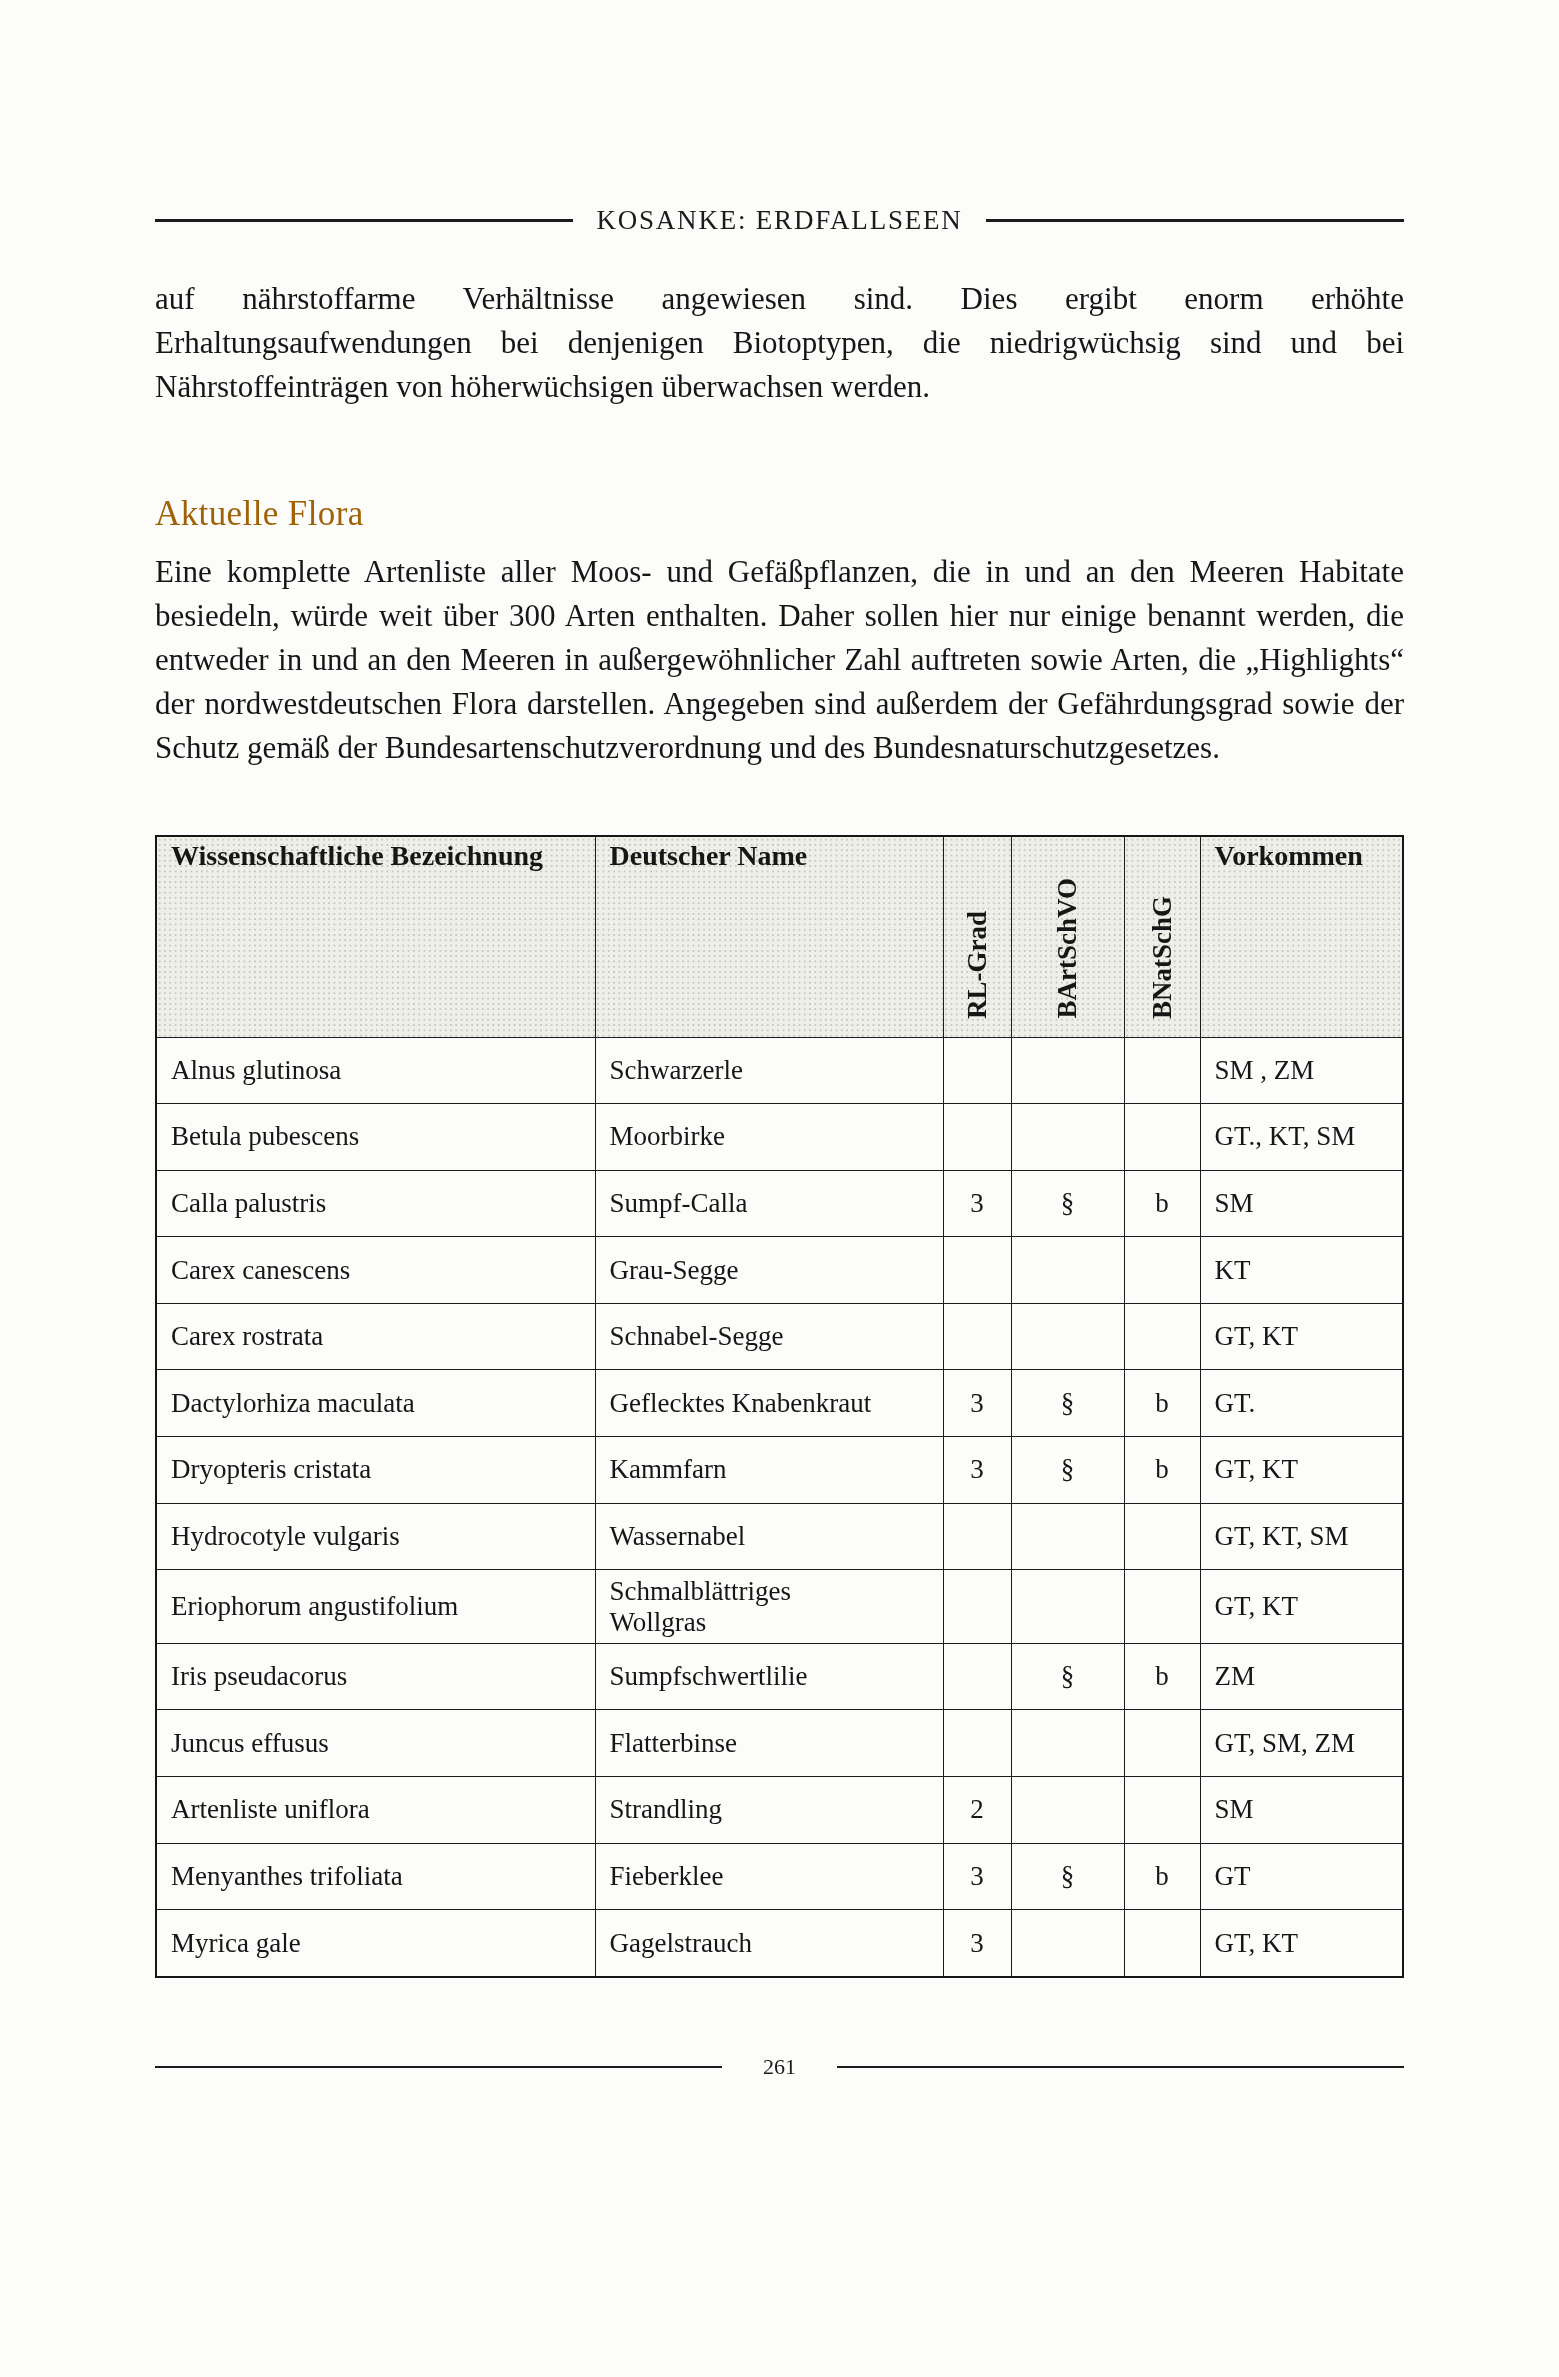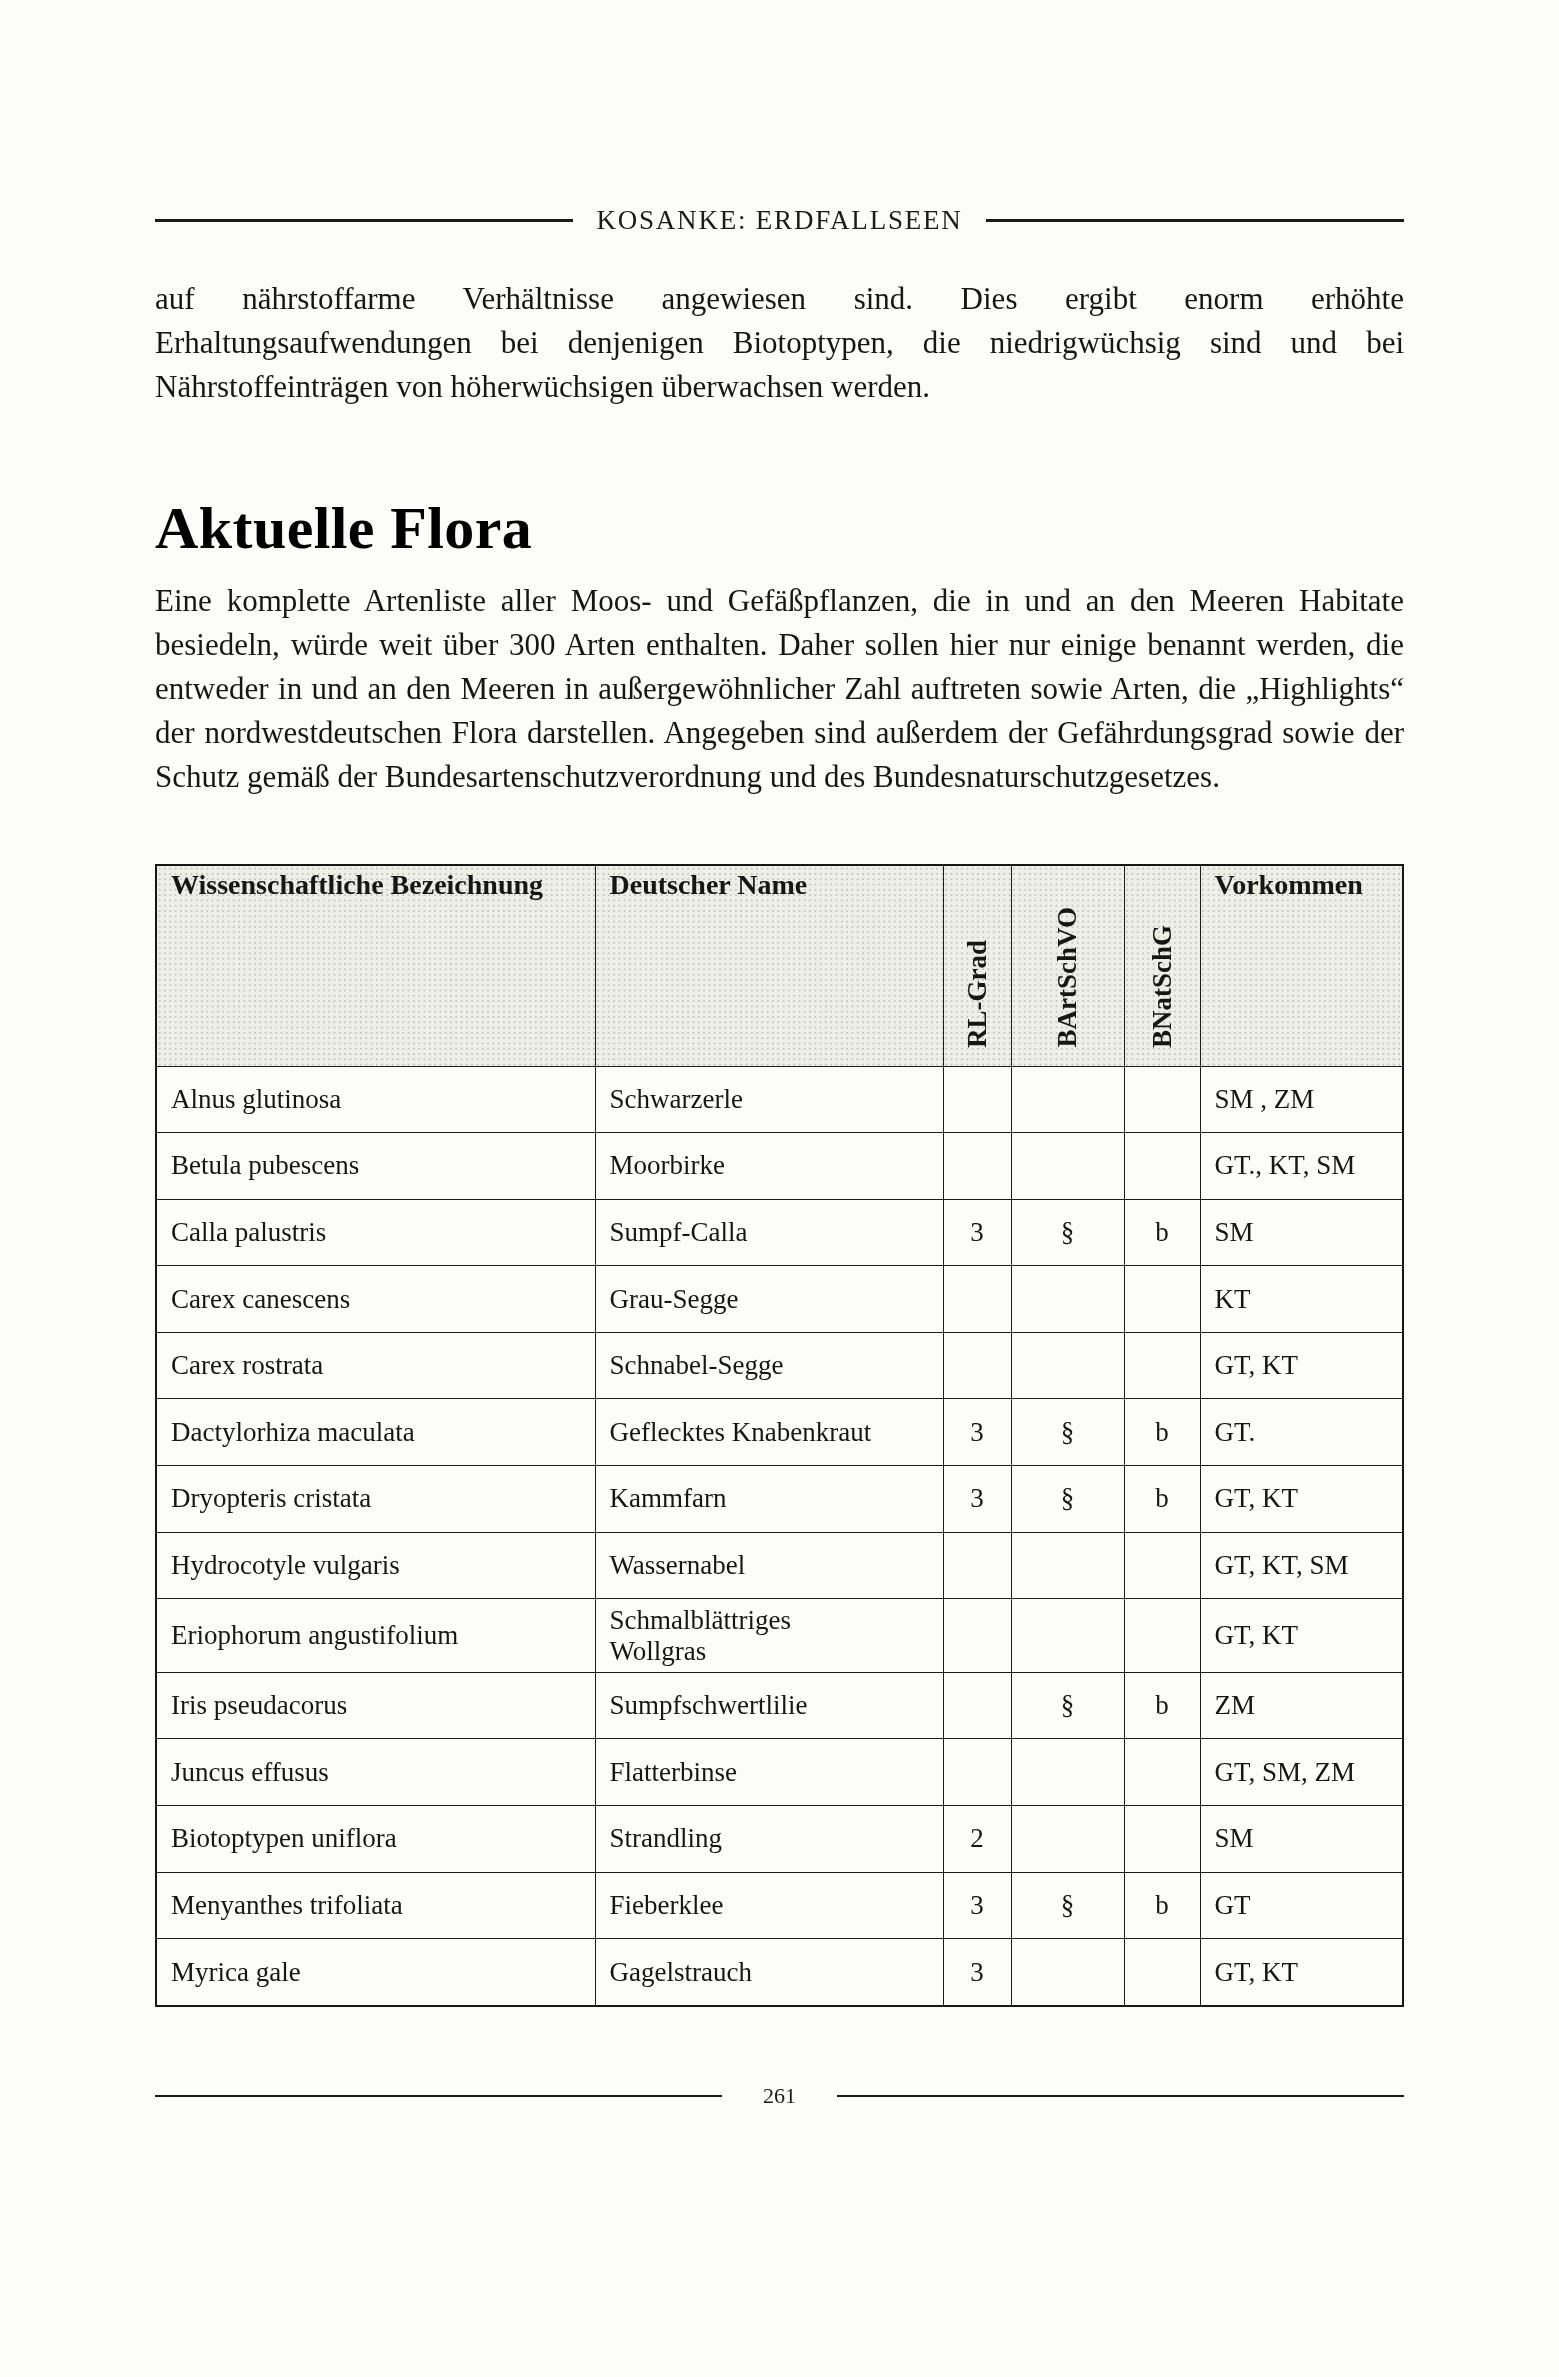--- a/index.html
+++ b/index.html
@@ -42,24 +42,24 @@
   .body-text {
     margin: 41px 0 0 0;
     font-size: 31px;
     line-height: 44px;
     text-align: justify;
     hyphens: auto;
     -webkit-hyphens: auto;
   }
   .section-heading {
     margin: 85px 0 7px 0;
-    font-size: 60px;
-    font-weight: 700;
+    font-size: 35px;
+    font-weight: 400;
     letter-spacing: 0.4px;
-    color: #000000;
+    color: #a16207;
   }
   .section-heading + .body-text {
     margin-top: 16px;
   }
 
   
   .species-table {
     width: 100%;
     margin-top: 65px;
     border-collapse: collapse;
@@ -255,21 +255,21 @@
           </tr>
           <tr>
             <td class="c-sci">Juncus effusus</td>
             <td class="c-name">Flatterbinse</td>
             <td class="c-rl"></td>
             <td class="c-schvo"></td>
             <td class="c-schg"></td>
             <td class="c-vork">GT, SM, ZM</td>
           </tr>
           <tr>
-            <td class="c-sci">Biotoptypen uniflora</td>
+            <td class="c-sci">Artenliste uniflora</td>
             <td class="c-name">Strandling</td>
             <td class="c-rl">2</td>
             <td class="c-schvo"></td>
             <td class="c-schg"></td>
             <td class="c-vork">SM</td>
           </tr>
           <tr>
             <td class="c-sci">Menyanthes trifoliata</td>
             <td class="c-name">Fieberklee</td>
             <td class="c-rl">3</td>

